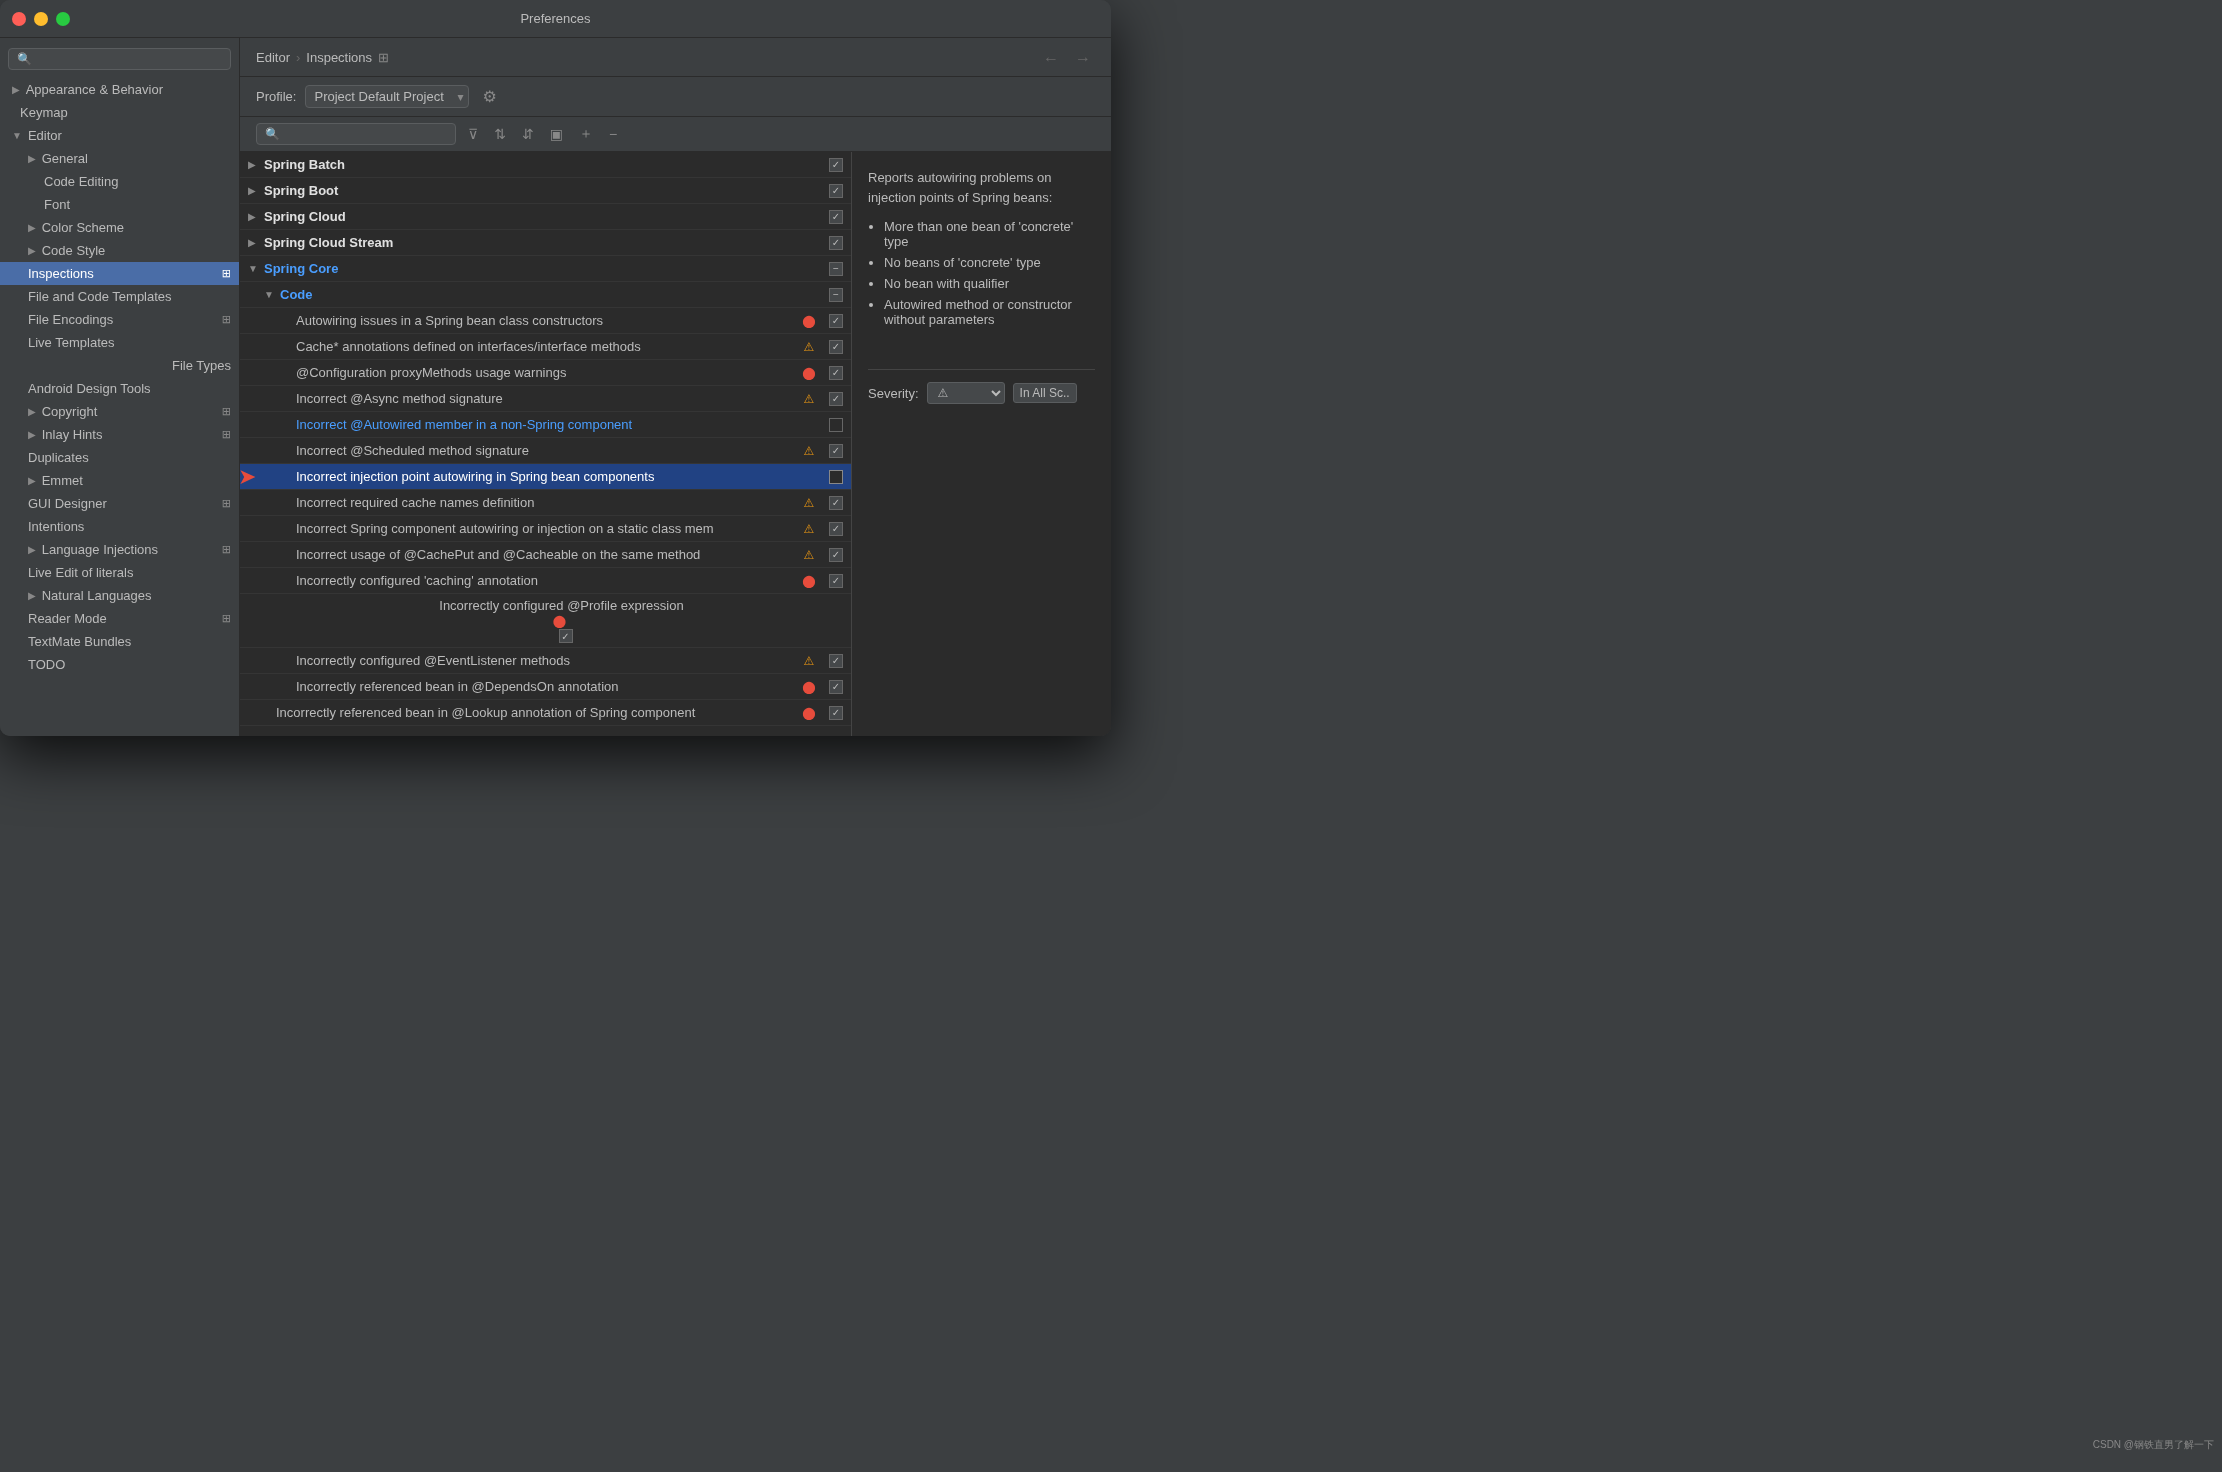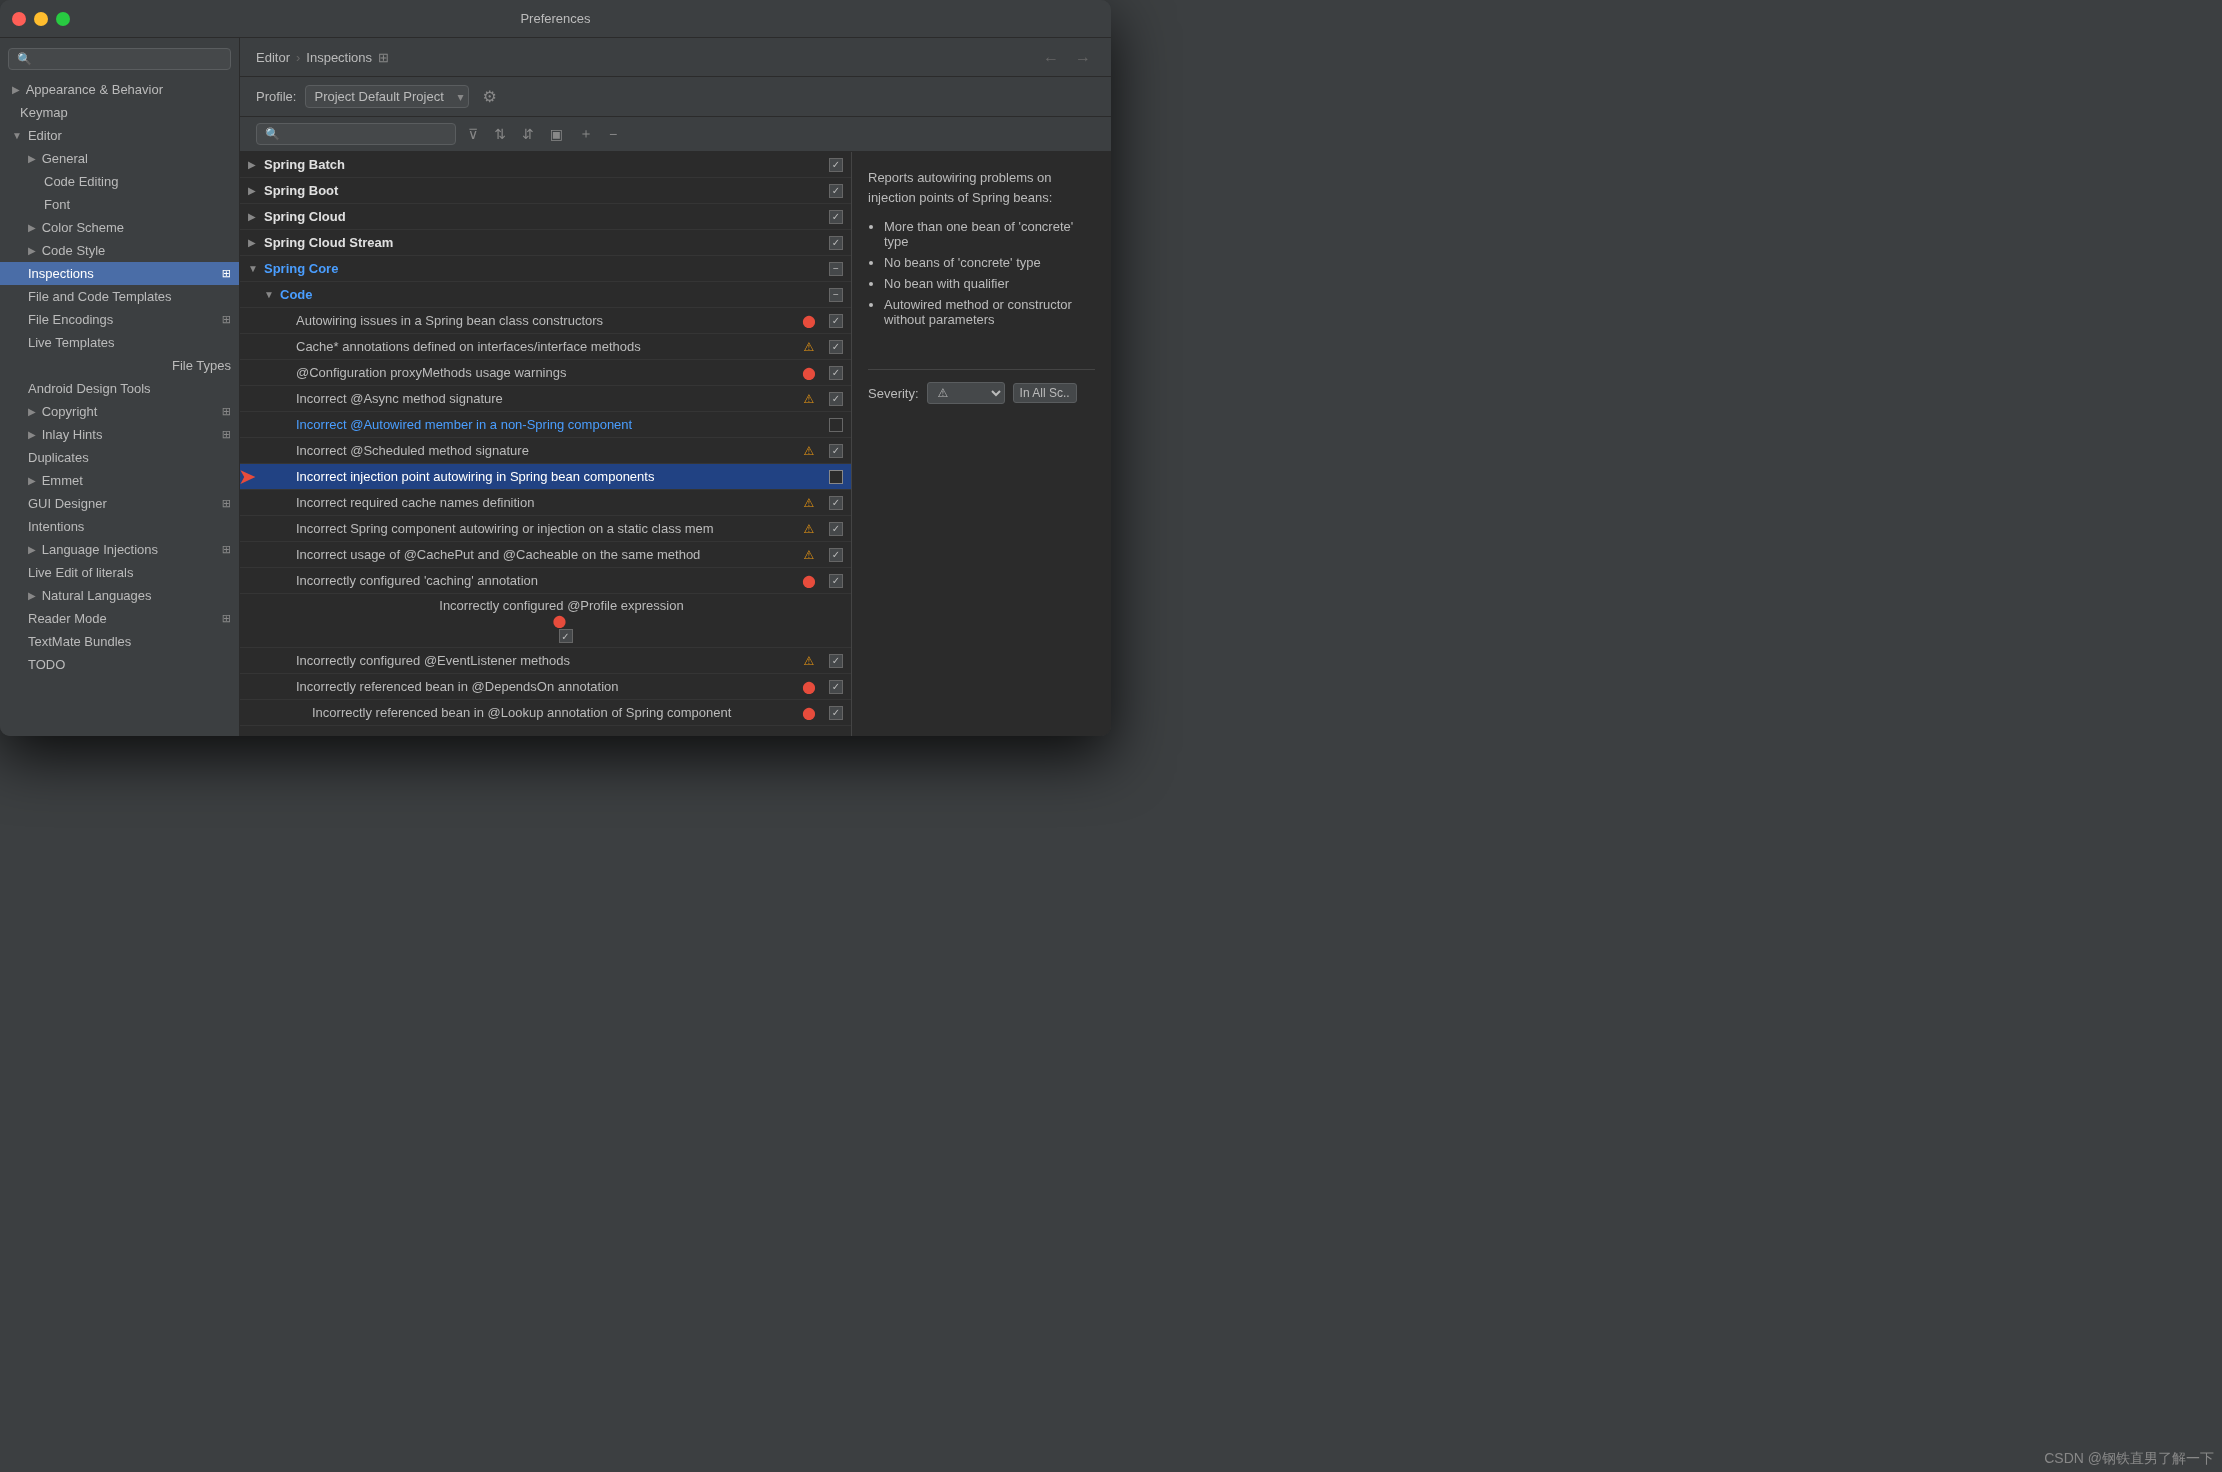--- a/index.html
+++ b/index.html
@@ -337,23 +337,23 @@
       color: #bbbbbb;
     }
     .btn-primary {
       background: #4a6da7;
       border-color: #4a6da7;
       color: #ffffff;
     }
     
     .watermark {
       position: fixed;
-      bottom: 4px;
+      bottom: 20px;
       right: 8px;
-      font-size: 14px;
+      font-size: 10px;
       color: #888;
     }
   </style>
 </head>
 <body>
 
 <div class="title-bar">
   <div class="title-bar-buttons">
     <span class="tb-btn tb-close"></span>
     <span class="tb-btn tb-min"></span>
@@ -657,21 +657,21 @@
           <div class="row-checkbox checked"></div>
         </div>
 
         <div class="inspection-row" style="padding-left:40px;">
           <span class="row-chevron"> </span>
           <span class="row-name">Incorrectly referenced bean in @DependsOn annotation</span>
           <span class="severity-icon severity-error">⬤</span>
           <div class="row-checkbox checked"></div>
         </div>
 
-        <div class="inspection-row" style="padding-left:56px;">
+        <div class="inspection-row" style="padding-left:20px;">
           <span class="row-chevron"> </span>
           <span class="row-name">Incorrectly referenced bean in @Lookup annotation of Spring component</span>
           <span class="severity-icon severity-error">⬤</span>
           <div class="row-checkbox checked"></div>
         </div>
 
       </div>
 
       <div class="right-panel">
         <p style="margin-bottom:12px; line-height:1.5;">Reports autowiring problems on injection points of Spring beans:</p>

